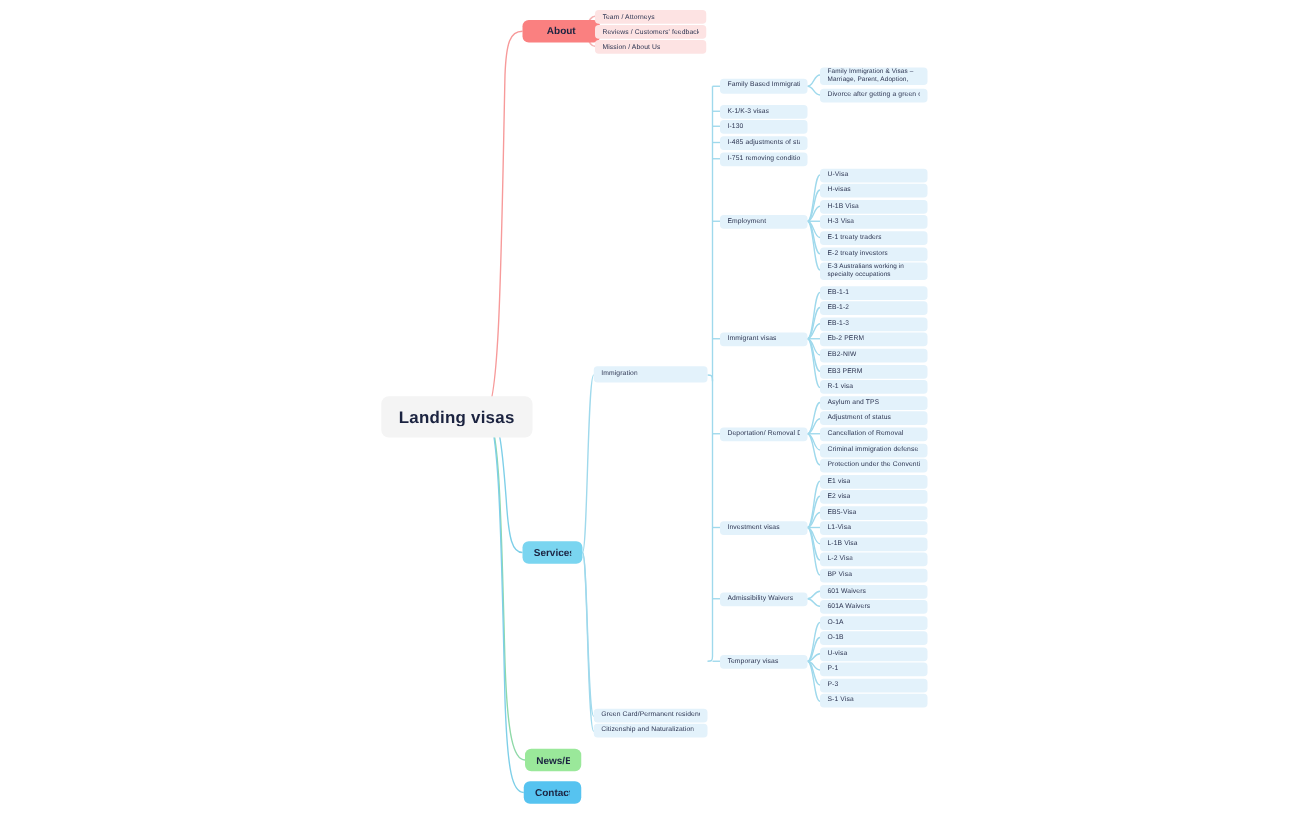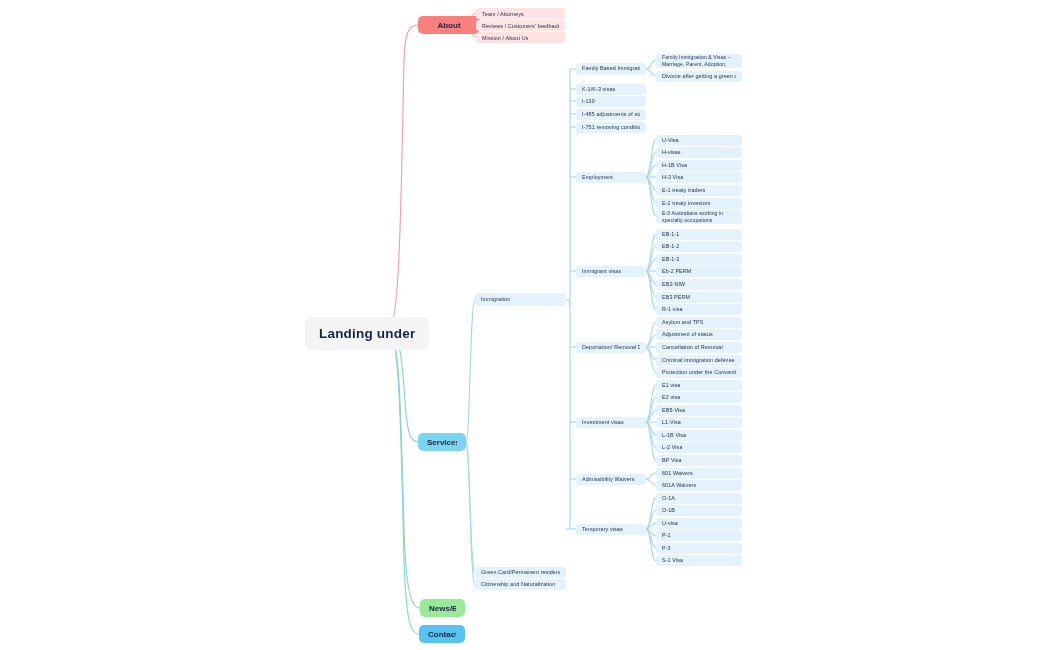--- a/index.html
+++ b/index.html
@@ -168,24 +168,24 @@
       <path d="M646,529 C651,529 651,498 656,498" stroke="#9fd9ec"></path>
       <path d="M646,529 C651,529 651,510 656,510" stroke="#9fd9ec"></path>
       <path d="M646,529 C651,529 651,523 656,523" stroke="#9fd9ec"></path>
       <path d="M646,529 C651,529 651,536 656,536" stroke="#9fd9ec"></path>
       <path d="M646,529 C651,529 651,548 656,548" stroke="#9fd9ec"></path>
       <path d="M646,529 C651,529 651,561 656,561" stroke="#9fd9ec"></path>
     </g>
   </svg>
 
   <div class="node root" style="left:305px; top:317px;">
-    <span class="node-text">Landing under</span>
-  </div>
-
-  <div class="node l1 about" style="left:418px; top:16px; width:62px; height:18px;">
+    <span class="node-text">Landing visas</span>
+  </div>
+
+  <div class="node l1 about" style="left:418px; top:16px; width:62px; height:18px;align-items:flex-end;">
     <span class="node-text">About</span>
   </div>
 
   <div class="node pink-bar" style="left:476px; top:8px; width:89px; height:11px;">
     <span class="node-text">Team / Attorneys</span>
   </div>
   <div class="node pink-bar" style="left:476px; top:20px; width:89px; height:11px;">
     <span class="node-text">Reviews / Customers' feedback</span>
   </div>
   <div class="node pink-bar" style="left:476px; top:32px; width:89px; height:11px;">

